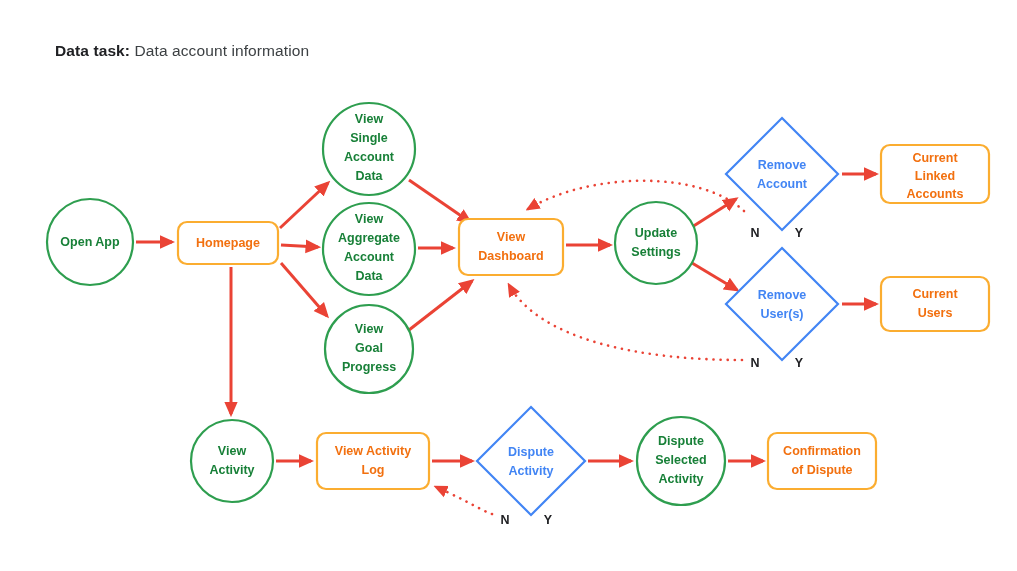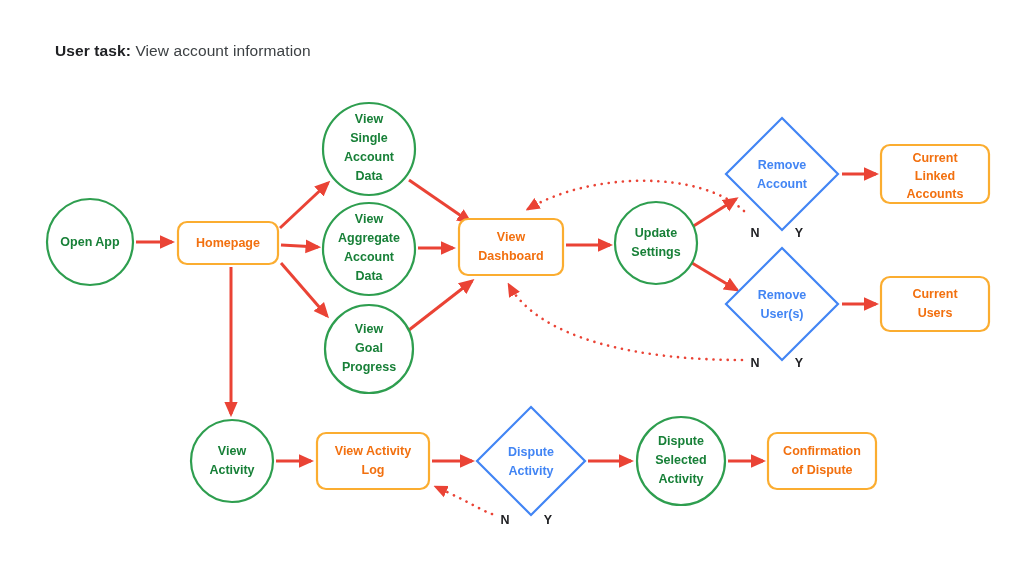--- a/index.html
+++ b/index.html
@@ -74,21 +74,21 @@
     stroke-width: 2.6;
     stroke-linecap: round;
     stroke-dasharray: 0.1 7;
     fill: none;
   }
 </style>
 </head>
 <body>
 
 <div id="page-title">
-  <span class="bold">User task:</span><span> View account information</span>
+  <span class="bold">Data task:</span><span> Data account information</span>
 </div>
 
 <svg id="flow-svg" width="1017" height="571" viewBox="0 0 1017 571" xmlns="http://www.w3.org/2000/svg">
   <defs>
     <marker id="arrow-red" viewBox="0 0 10 10" refX="8" refY="5" markerWidth="5.2" markerHeight="5.2" orient="auto-start-reverse">
       <path d="M 0 0.6 L 10 5 L 0 9.4 z" fill="#ea4335"></path>
     </marker>
     <marker id="arrow-red-dot" viewBox="0 0 10 10" refX="8" refY="5" markerWidth="5.4" markerHeight="5.4" orient="auto-start-reverse">
       <path d="M 0 0.6 L 10 5 L 0 9.4 z" fill="#ea4335"></path>
     </marker>

